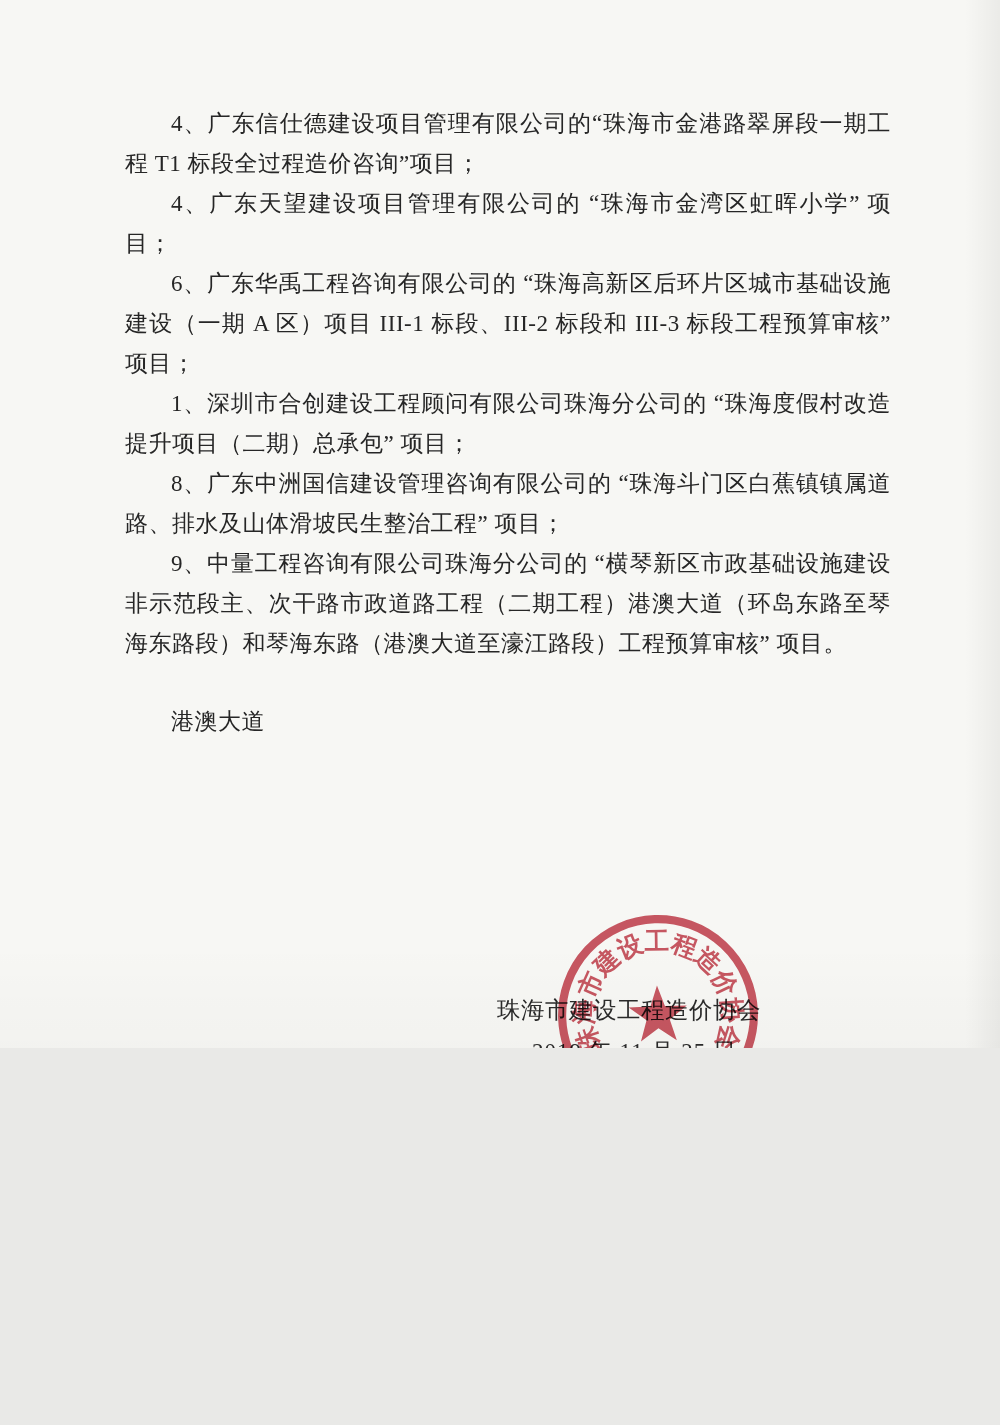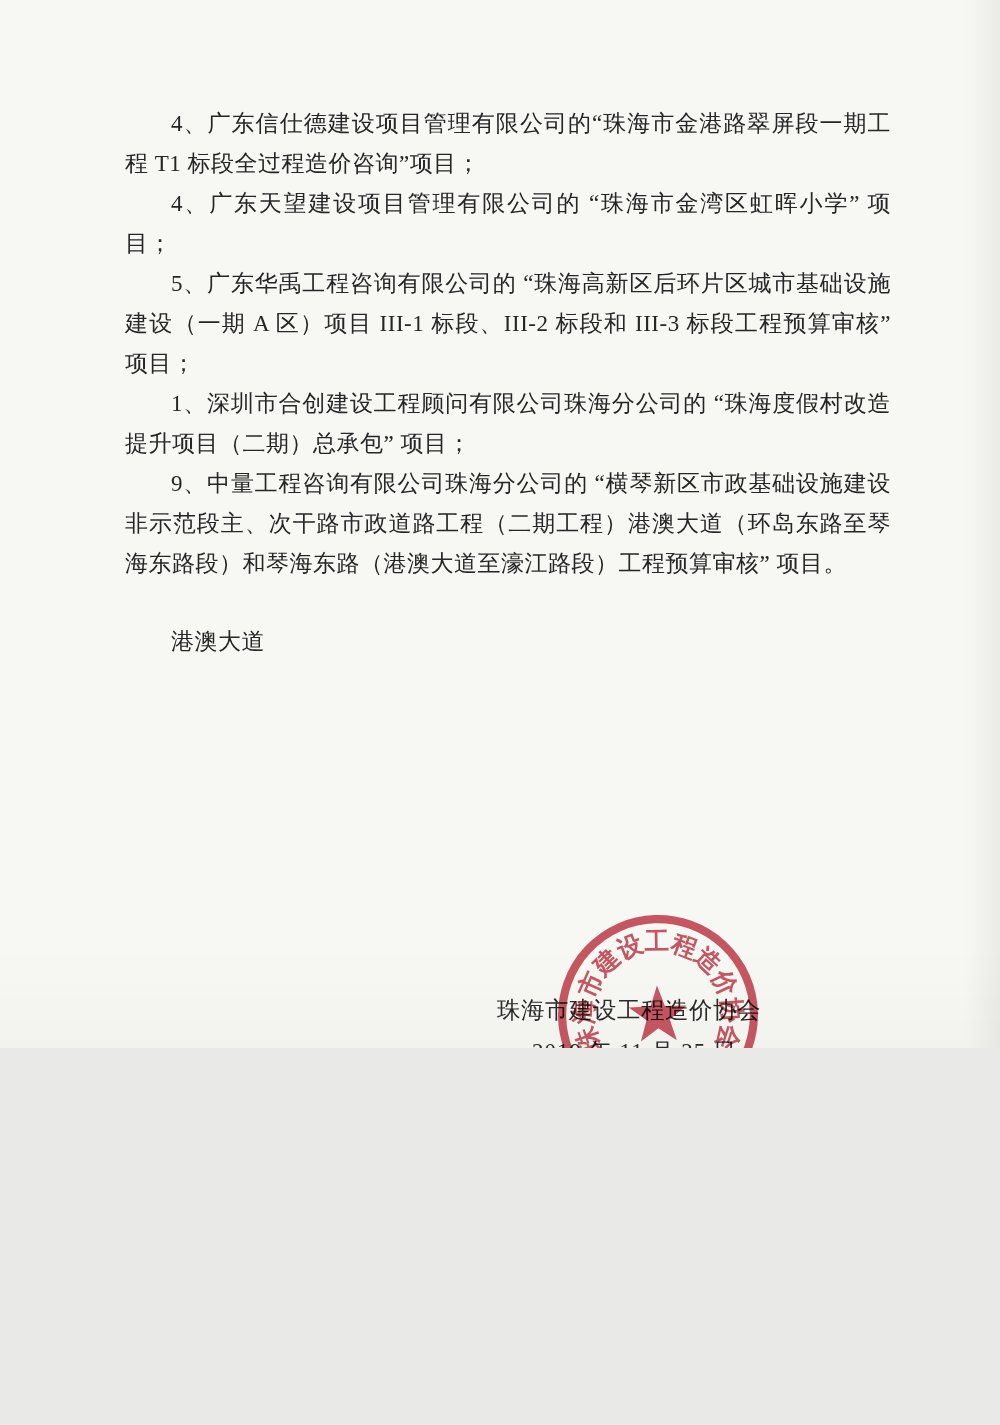--- a/index.html
+++ b/index.html
@@ -72,22 +72,23 @@
   }
 </style>
 </head>
 <body>
 
 <div class="paper">
 
   <div class="content">
     <p>4、广东信仕德建设项目管理有限公司的“珠海市金港路翠屏段一期工程 T1 标段全过程造价咨询”项目；</p>
     <p>4、广东天望建设项目管理有限公司的 “珠海市金湾区虹晖小学” 项目；</p>
-    <p>5、广东华禹工程咨询有限公司的 “珠海高新区后环片区城市基础设施建设（一期 A 区）项目 III-1 标段、III-2 标段和 III-3 标段工程预算审核” 项目；</p>
+    <p>6、广东华禹工程咨询有限公司的 “珠海高新区后环片区城市基础设施建设（一期 A 区）项目 III-1 标段、III-2 标段和 III-3 标段工程预算审核” 项目；</p>
     <p>1、深圳市合创建设工程顾问有限公司珠海分公司的 “珠海度假村改造提升项目（二期）总承包” 项目；</p>
+    <p>8、广东中洲国信建设管理咨询有限公司的 “珠海斗门区白蕉镇镇属道路、排水及山体滑坡民生整治工程” 项目；</p>
     <p>9、中量工程咨询有限公司珠海分公司的 “横琴新区市政基础设施建设非示范段主、次干路市政道路工程（二期工程）港澳大道（环岛东路至琴海东路段）和琴海东路（港澳大道至濠江路段）工程预算审核” 项目。</p>
     <p class="closing">港澳大道</p>
   </div>
 
   <div class="signature-org">珠海市建设工程造价协会</div>
   <div class="signature-date">2019 年 11 月 25 日</div>
 
   <div class="stamp">
     <svg viewBox="0 0 200 200" xmlns="http://www.w3.org/2000/svg">
       <circle cx="100" cy="100" r="94" fill="none" stroke="#c5424f" stroke-width="8"></circle>

